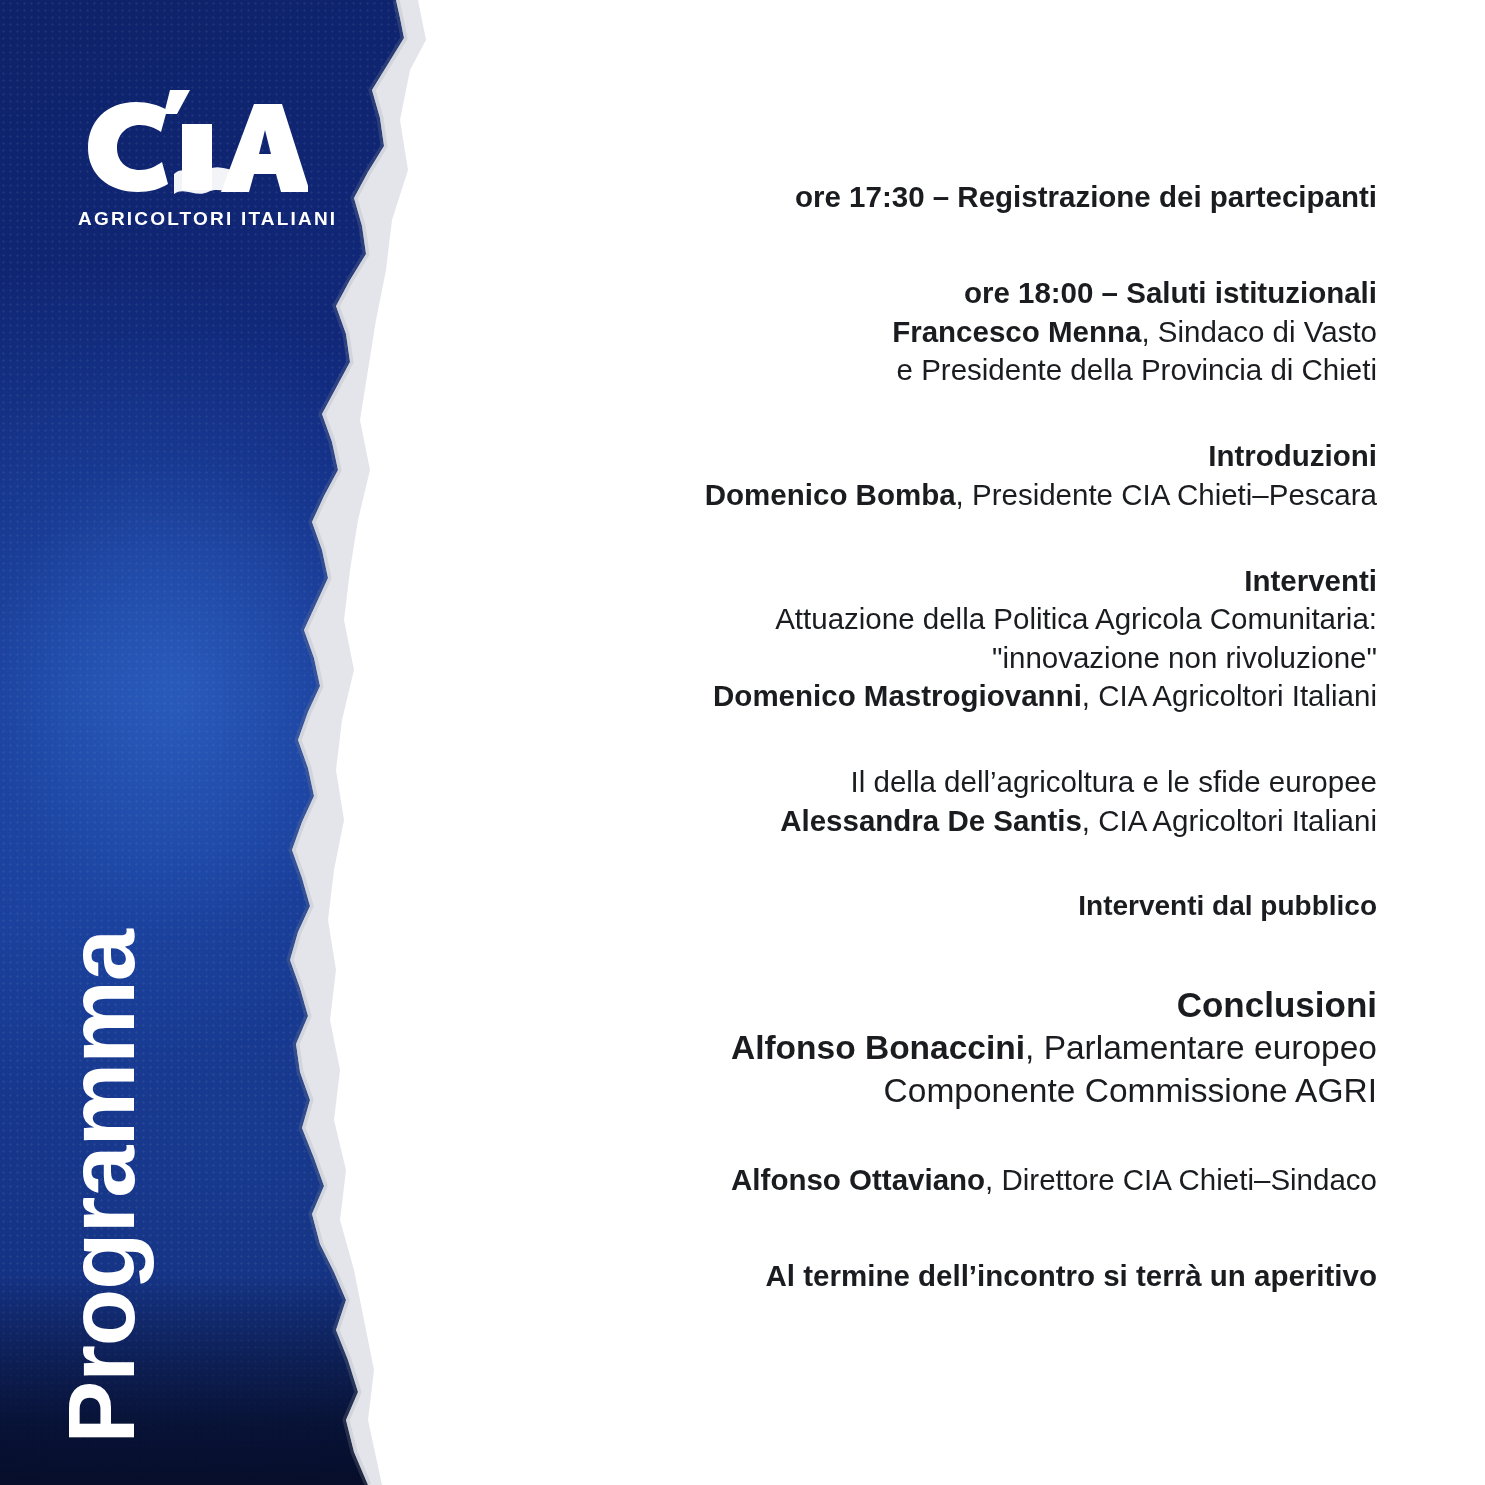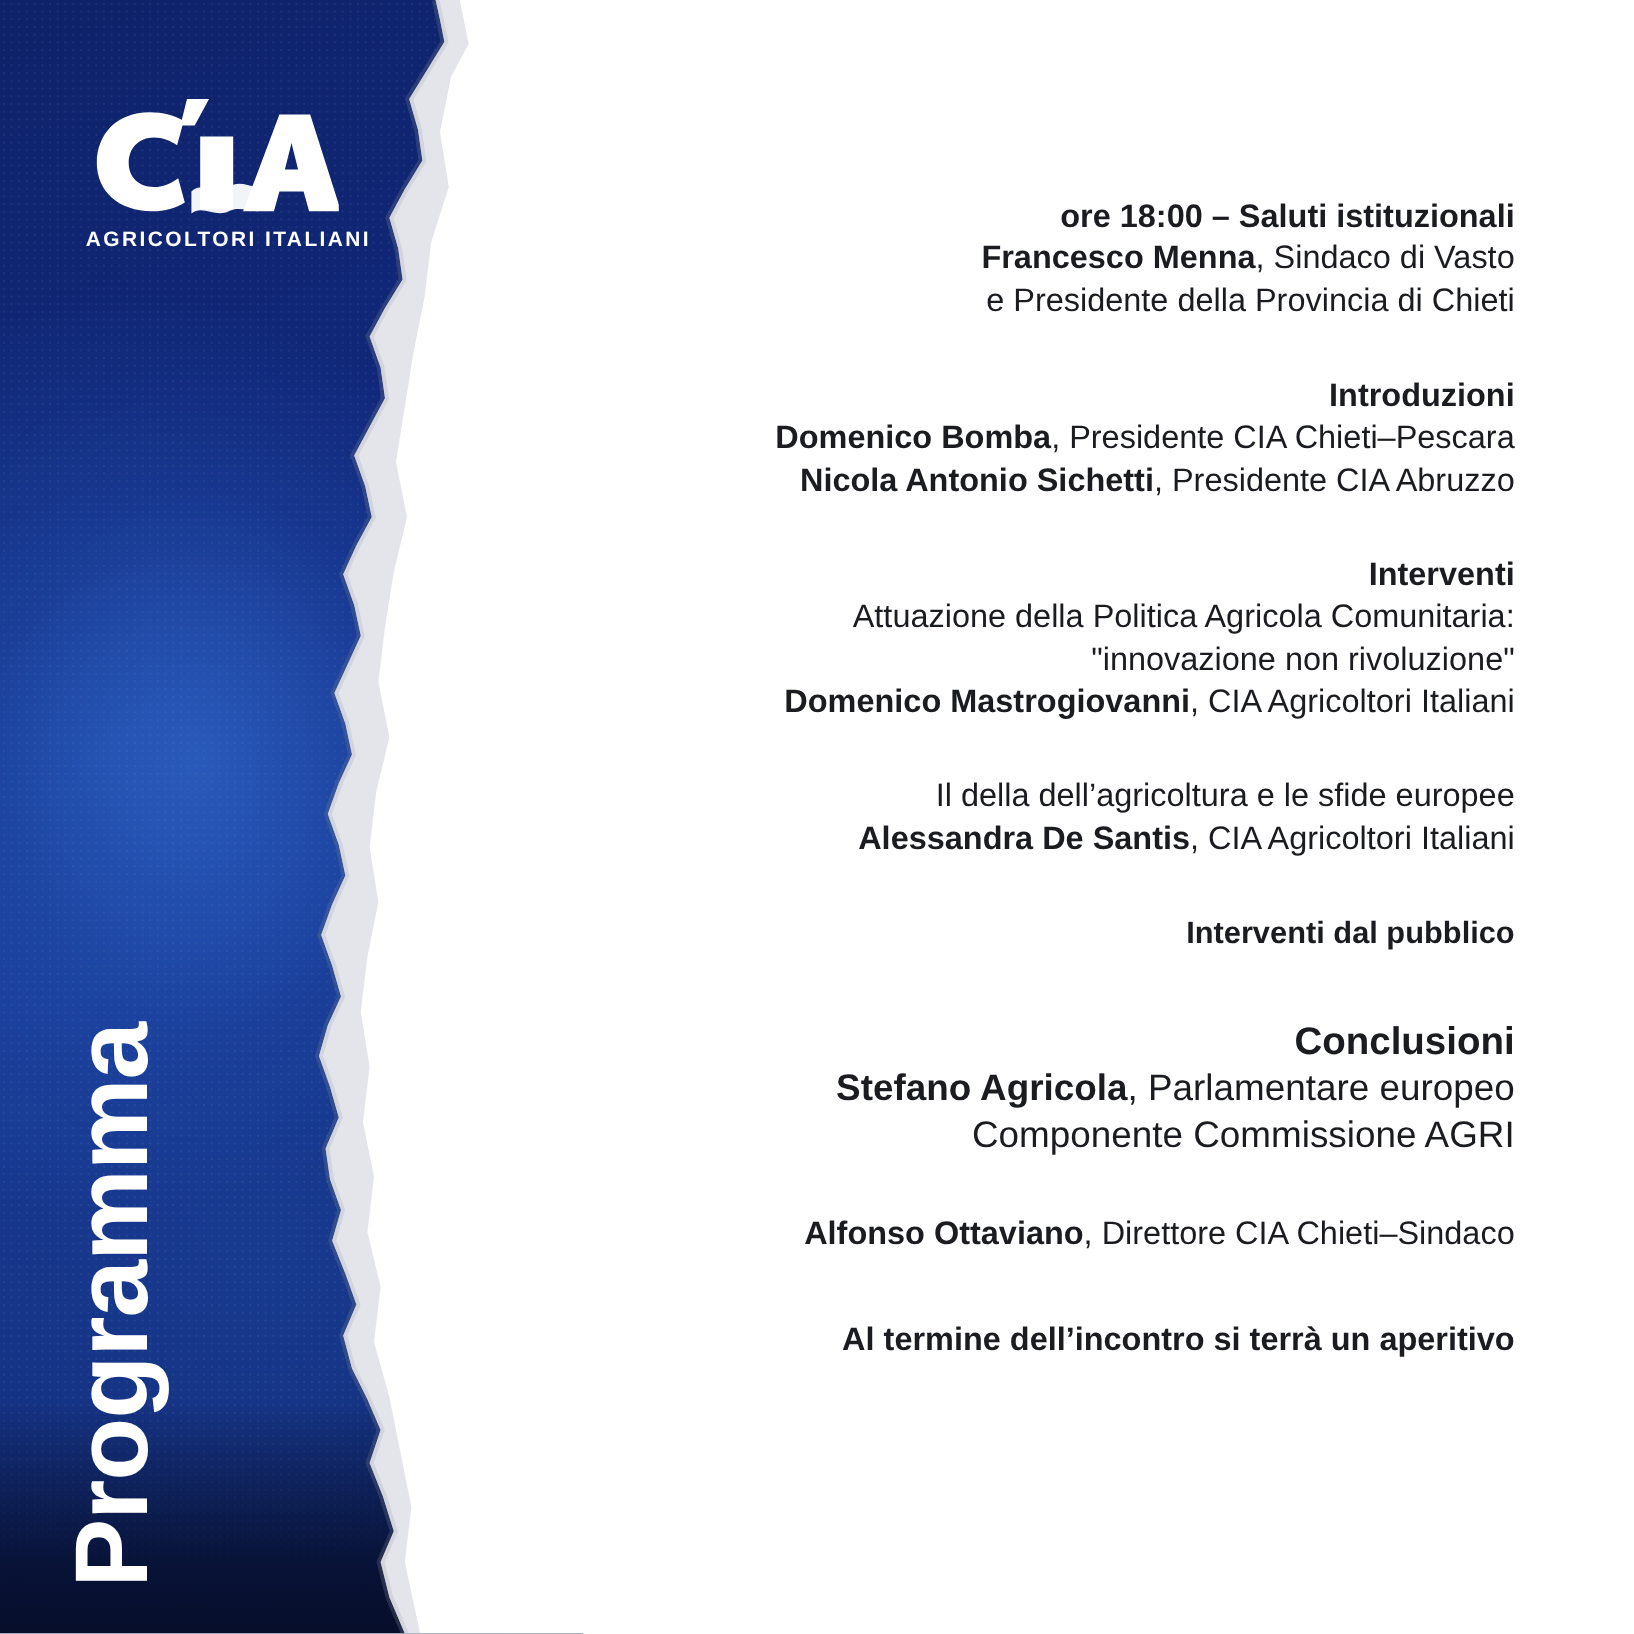--- a/index.html
+++ b/index.html
@@ -188,46 +188,48 @@
     L70,1244 L62,1214 L74,1186 L64,1158 L52,1128 L60,1100 L50,1072
     L46,1044 L58,1016 L50,988 L40,960 L48,932 L60,906 L52,878
     L42,850 L52,822 L64,796 L58,768 L48,740 L58,712 L70,686
     L64,658 L54,630 L66,604 L78,578 L72,550 L62,522 L74,496
     L88,470 L82,442 L72,414 L86,388 L100,362 L96,334 L86,306
     L100,280 L116,254 L112,226 L104,198 L118,172 L134,146
     L130,118 L122,90 L138,64 L154,38 L150,18 Z"></path>
 </svg>
 
 <div id="program">
+    <div class="block b-registrazione gap-xl">
+      <div class="line head"><b>ore 17:30 – Registrazione dei partecipanti</b></div>
+    </div>
     <div class="block b-saluti gap-lg">
       <div class="line head"><b>ore 18:00 – Saluti istituzionali</b></div>
       <div class="line"><b>Francesco Menna</b><span>, Sindaco di Vasto</span></div>
       <div class="line"><span>e Presidente della Provincia di Chieti</span></div>
     </div>
     <div class="block b-introduzioni gap-lg">
       <div class="line head"><b>Introduzioni</b></div>
       <div class="line"><b>Domenico Bomba</b><span>, Presidente CIA Chieti–Pescara</span></div>
-      <div class="line"><b>Nicola Antonio Sichetti</b><span>, Presidente CIA Abruzzo</span></div>
     </div>
     <div class="block b-interventi gap-lg">
       <div class="line head"><b>Interventi</b></div>
       <div class="line"><span>Attuazione della Politica Agricola Comunitaria:</span></div>
       <div class="line"><span>"innovazione non rivoluzione"</span></div>
       <div class="line"><b>Domenico Mastrogiovanni</b><span>, CIA Agricoltori Italiani</span></div>
     </div>
     <div class="block b-futuro gap-lg">
       <div class="line"><span>Il della dell’agricoltura e le sfide europee</span></div>
       <div class="line"><b>Alessandra De Santis</b><span>, CIA Agricoltori Italiani</span></div>
     </div>
     <div class="block b-pubblico gap-xl">
       <div class="line head"><b>Interventi dal pubblico</b></div>
     </div>
     <div class="block b-conclusioni gap-lg">
       <div class="line head"><b>Conclusioni</b></div>
-      <div class="line"><b>Stefano Agricola</b><span>, Parlamentare europeo</span></div>
+      <div class="line"><b>Alfonso Bonaccini</b><span>, Parlamentare europeo</span></div>
       <div class="line"><span>Componente Commissione AGRI</span></div>
     </div>
     <div class="block b-modera gap-xl">
       <div class="line"><b>Alfonso Ottaviano</b><span>, Direttore CIA Chieti–Sindaco</span></div>
     </div>
     <div class="block b-aperitivo ">
       <div class="line head"><b>Al termine dell’incontro si terrà un aperitivo</b></div>
     </div>
   </div>
 

